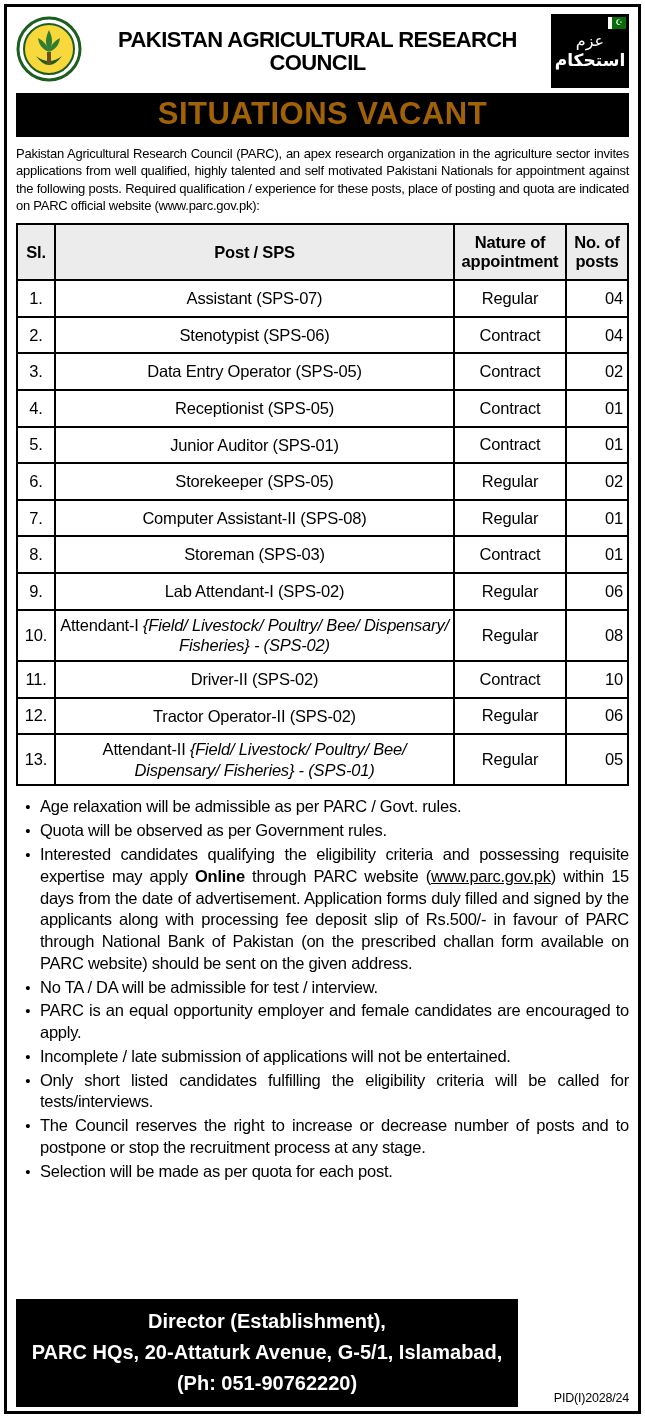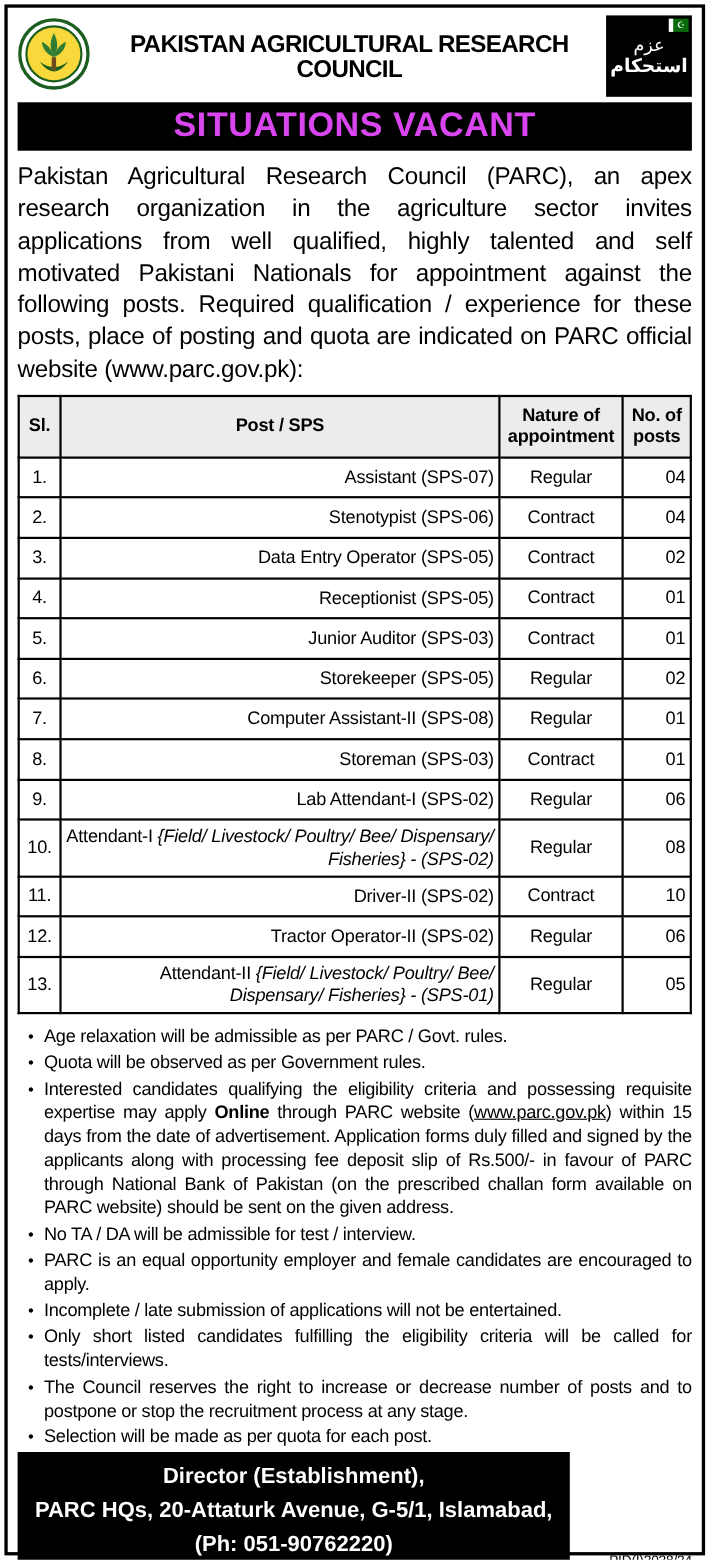--- a/index.html
+++ b/index.html
@@ -56,31 +56,31 @@
     color: #fff;
     font-size: 8px;
     line-height: 12px;
     text-align: center;
   }
   .azm-line1 { font-size: 16px; line-height: 1.1; }
   .azm-line2 { font-size: 17px; line-height: 1.2; font-weight: bold; }
   
   .banner {
     background: #000;
-    color: #d946ef;
+    color: #a16207;
     text-align: center;
     font-weight: bold;
     font-size: 31px;
     letter-spacing: 0.5px;
     padding: 3px 0 5px 0;
     margin-bottom: 8px;
   }
   
   .intro {
-    font-size: 22px;
+    font-size: 13px;
     letter-spacing: -0.25px;
     line-height: 1.33;
     text-align: justify;
     margin-bottom: 9px;
   }
   
   table.vacancies {
     width: 100%;
     border-collapse: collapse;
     margin-bottom: 8px;
@@ -92,21 +92,21 @@
     padding: 7px 4px;
   }
   table.vacancies th {
     background: #ececec;
     font-weight: bold;
     text-align: center;
     line-height: 1.15;
     padding: 8px 2px;
   }
   td.c-sl { width: 38px; text-align: center; }
-  td.c-post { text-align: right; padding-left: 7px; line-height: 1.25; }
+  td.c-post { text-align: center; padding-left: 7px; line-height: 1.25; }
   td.c-nature { width: 112px; text-align: center; }
   td.c-count { width: 62px; text-align: right; padding-left: 10px; }
   tr.tall td { padding-top: 4px; padding-bottom: 4px; }
   .it { font-style: italic; }
   
   .bullets { margin-top: 2px; }
   .bullet {
     display: flex;
     margin-bottom: 2px;
   }
@@ -208,21 +208,21 @@
         <td class="c-count">02</td>
       </tr>
       <tr>
         <td class="c-sl">4.</td>
         <td class="c-post">Receptionist (SPS-05)</td>
         <td class="c-nature">Contract</td>
         <td class="c-count">01</td>
       </tr>
       <tr>
         <td class="c-sl">5.</td>
-        <td class="c-post">Junior Auditor (SPS-03)</td>
+        <td class="c-post">Junior Auditor (SPS-01)</td>
         <td class="c-nature">Contract</td>
         <td class="c-count">01</td>
       </tr>
       <tr>
         <td class="c-sl">6.</td>
         <td class="c-post">Storekeeper (SPS-05)</td>
         <td class="c-nature">Regular</td>
         <td class="c-count">02</td>
       </tr>
       <tr>

